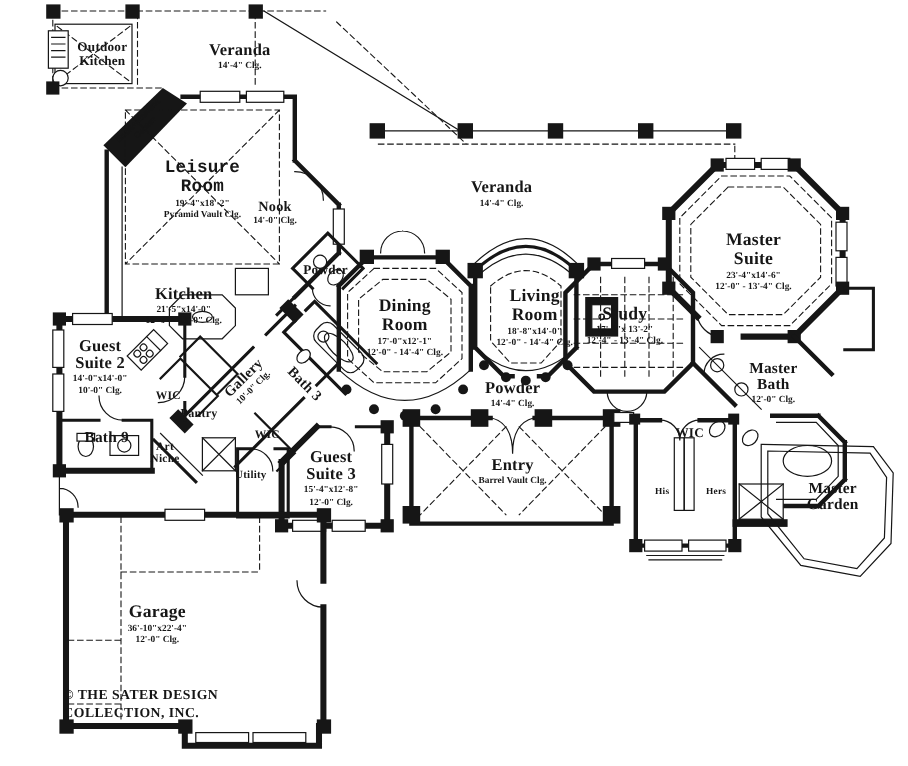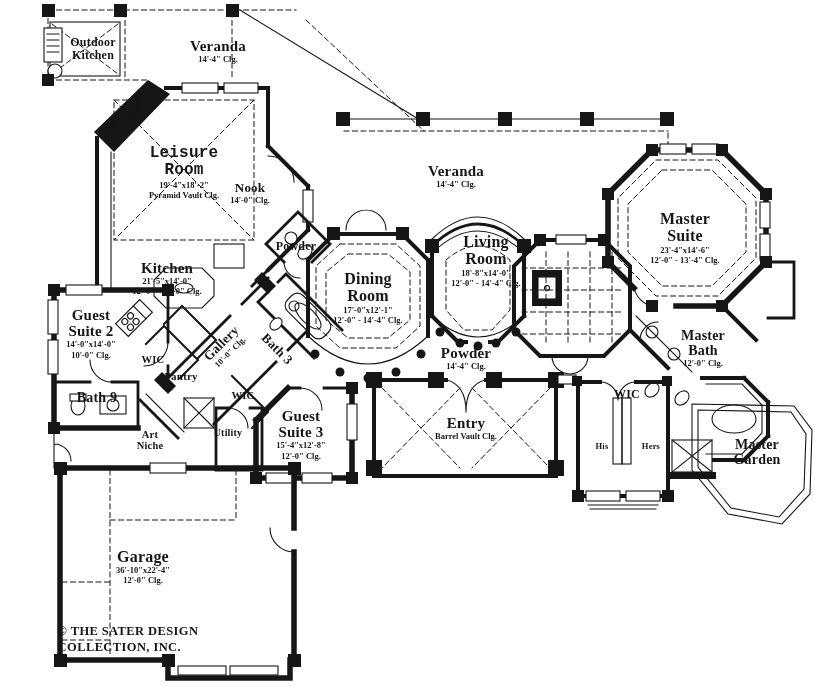--- a/index.html
+++ b/index.html
@@ -299,25 +299,30 @@
     </div>
     <div class="lbl" style="left: 296px; top: 246px; transform: translate(-50%, -50%);">
       <div class="rn" style="font-size: 12px;">Powder</div>
     </div>
     <div class="lbl" style="left: 368px; top: 297px; transform: translate(-50%, -50%);">
       <div class="rn" style="font-size: 16px;">Dining
 Room</div>
       <div class="rd">17'-0"x12'-1"</div>
       <div class="rd">12'-0" - 14'-4" Clg.</div>
     </div>
-    <div class="lbl" style="left: 462px; top: 260px; transform: translate(-50%, -50%); padding-left: 48px;">
+    <div class="lbl" style="left: 462px; top: 288px; transform: translate(-50%, -50%); padding-left: 48px;">
       <div class="rn" style="font-size: 16px;">Living
 Room</div>
       <div class="rd">18'-8"x14'-0"</div>
       <div class="rd">12'-0" - 14'-4" Clg.</div>
+    </div>
+    <div class="lbl" style="left: 568px; top: 296px; transform: translate(-50%, -50%);">
+      <div class="rn" style="font-size: 16px;">Study</div>
+      <div class="rd">17'-3"x 13'-2"</div>
+      <div class="rd">12'-4" - 13'-4" Clg.</div>
     </div>
     <div class="lbl" style="left: 685px; top: 237px; transform: translate(-50%, -50%);">
       <div class="rn" style="font-size: 16px;">Master
 Suite</div>
       <div class="rd">23'-4"x14'-6"</div>
       <div class="rd">12'-0" - 13'-4" Clg.</div>
     </div>
     <div class="lbl" style="left: 91px; top: 333px; transform: translate(-50%, -50%);">
       <div class="rn" style="font-size: 15px;">Guest
 Suite 2</div>
@@ -330,21 +335,21 @@
     <div class="lbl" style="left: 153px; top: 360px; transform: translate(-50%, -50%);">
       <div class="rn" style="font-size: 10.5px;">WIC</div>
     </div>
     <div class="lbl" style="left: 225px; top: 347px; transform: translate(-50%, -50%) rotate(-45deg);">
       <div class="rn" style="font-size: 13px;">Gallery</div>
       <div class="rd">10'-0" Clg.</div>
     </div>
     <div class="lbl" style="left: 97px; top: 398px; transform: translate(-50%, -50%);">
       <div class="rn" style="font-size: 14px;">Bath 9</div>
     </div>
-    <div class="lbl" style="left: 150px; top: 440px; transform: translate(-50%, -50%);">
+    <div class="lbl" style="left: 150px; top: 412px; transform: translate(-50%, -50%);">
       <div class="rn" style="font-size: 10.5px;">Art
 Niche</div>
     </div>
     <div class="lbl" style="left: 228px; top: 433px; transform: translate(-50%, -50%);">
       <div class="rn" style="font-size: 10px;">Utility</div>
     </div>
     <div class="lbl" style="left: 243px; top: 396px; transform: translate(-50%, -50%);">
       <div class="rn" style="font-size: 10.5px;">WIC</div>
     </div>
     <div class="lbl" style="left: 277px; top: 349px; transform: translate(-50%, -50%) rotate(45deg);">

